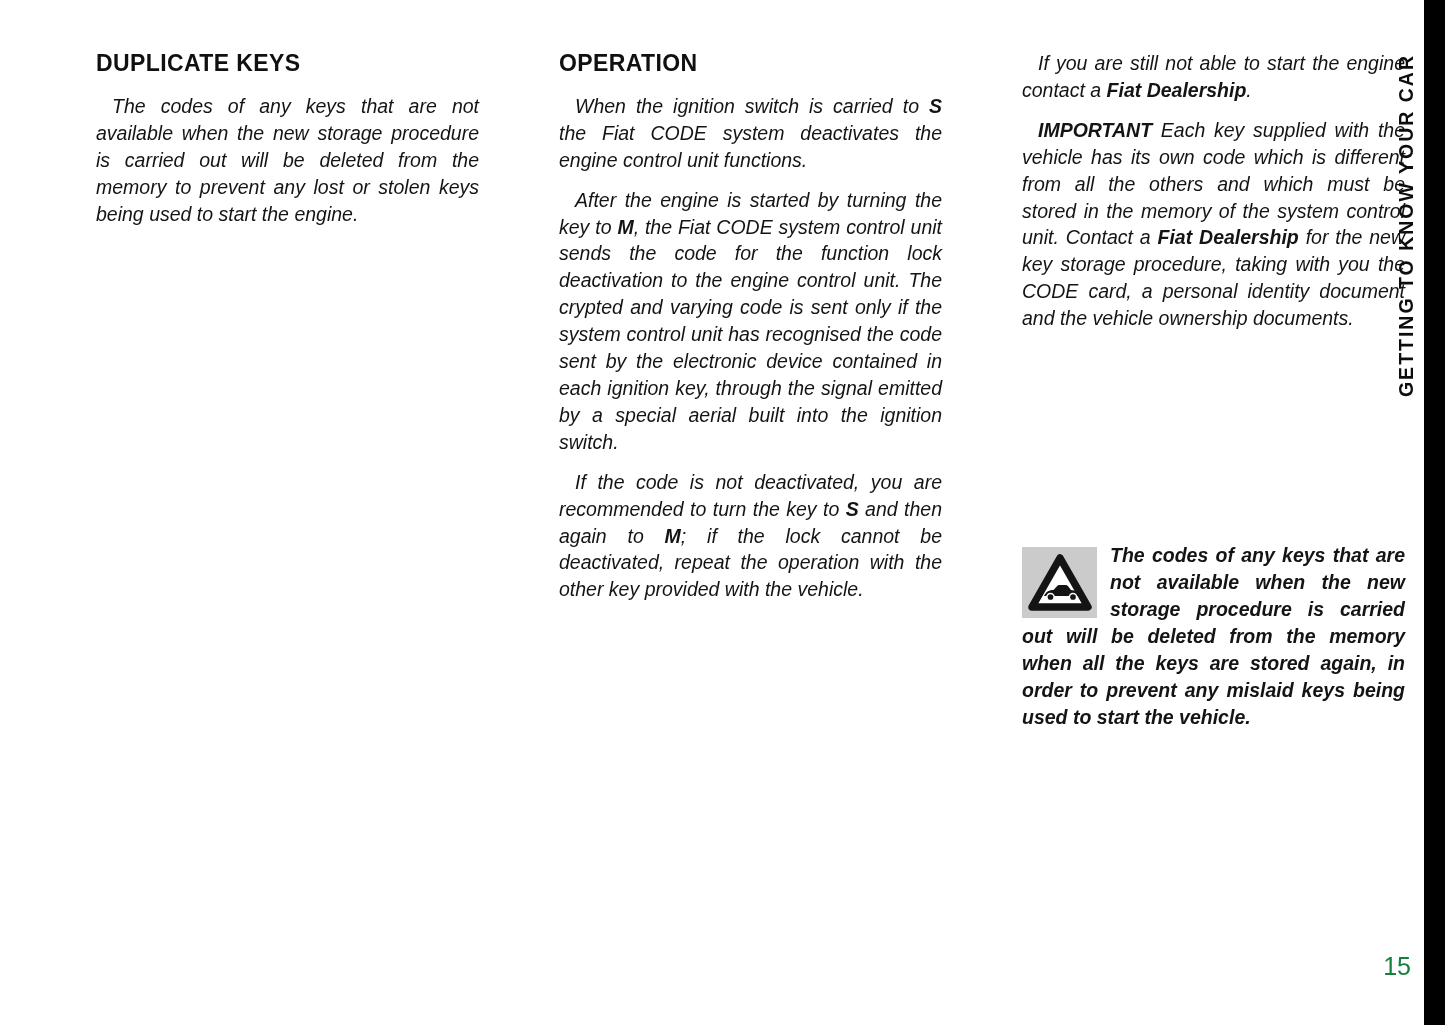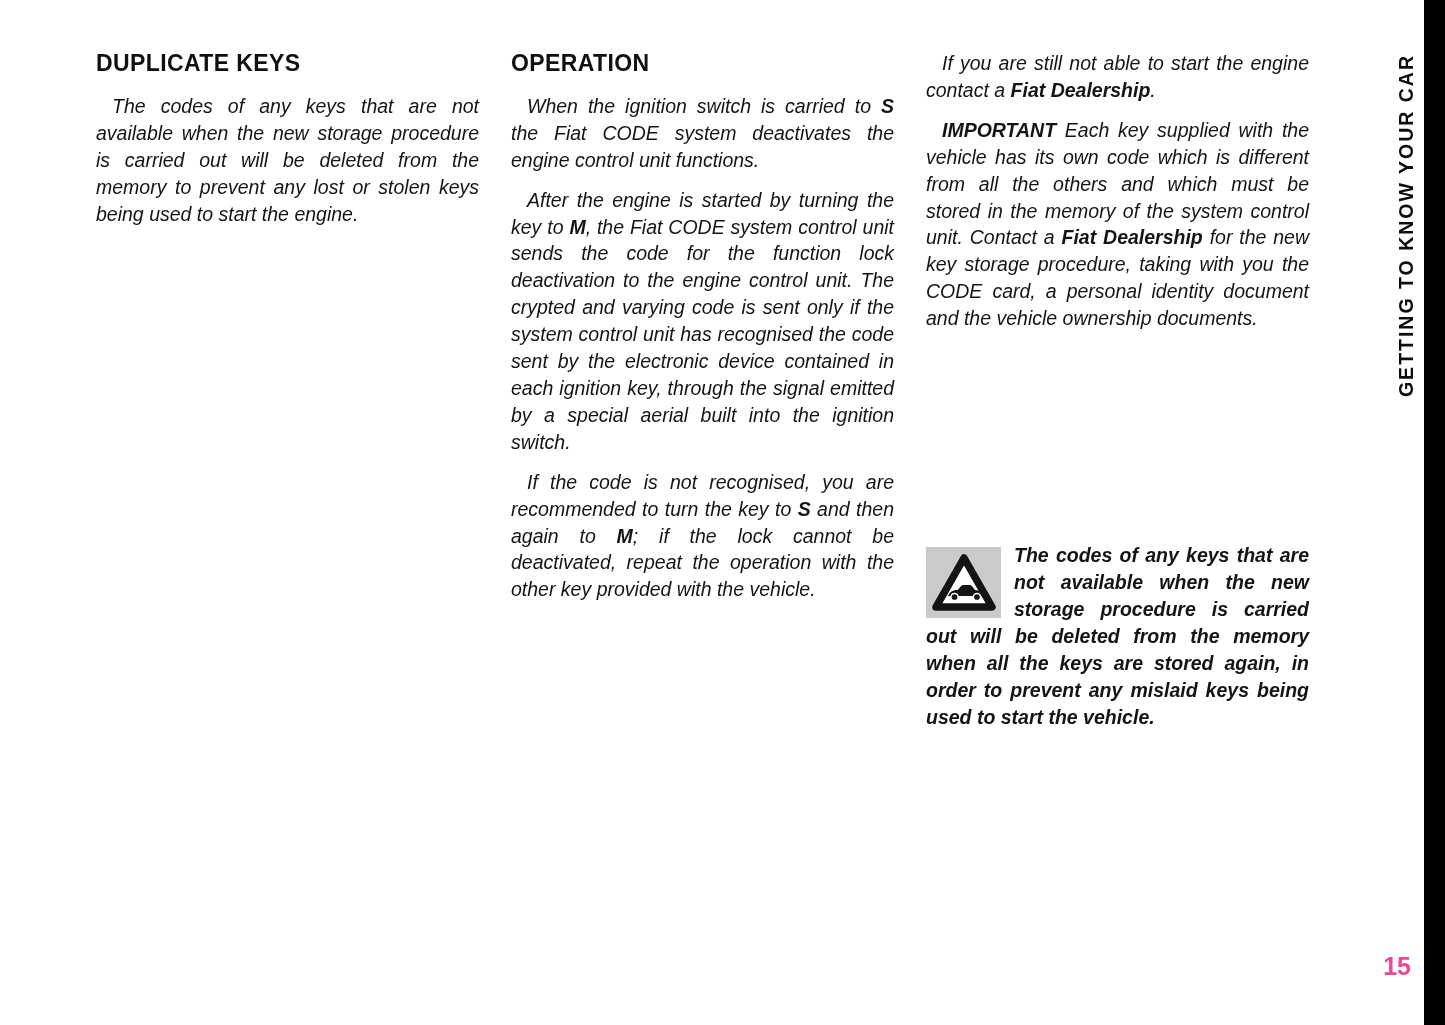--- a/index.html
+++ b/index.html
@@ -7,21 +7,21 @@
   body {
     width: 1445px; height: 1025px;
     position: relative;
     background: #ffffff;
     color: #141414;
     font-family: "Liberation Sans", sans-serif;
     overflow: hidden;
   }
   .content {
     position: absolute; left: 96px; top: 50px;
-    display: flex; gap: 32px;
+    display: flex; gap: 80px;
   }
   .col {
     width: 383px;
     font-size: 19.5px;
     line-height: 26.9px;
     text-align: justify;
   }
   .col h2 {
     font-size: 23px; font-weight: bold;
     letter-spacing: 0.4px;
@@ -50,39 +50,39 @@
     writing-mode: vertical-rl;
     transform: rotate(180deg);
     font-weight: bold;
     font-size: 19.5px;
     letter-spacing: 2px;
     color: #0d0d0d;
     white-space: nowrap;
   }
   .page-number {
     position: absolute; right: 34px; bottom: 44px;
-    font-size: 25px; font-weight: bold;
-    color: #ec4899;
+    font-size: 25px; font-weight: normal;
+    color: #15803d;
   }
 </style>
 </head>
 <body>
 
 <div class="content">
 
   <section class="col">
     <h2>DUPLICATE KEYS</h2>
     <p><span>The codes of any keys that are not available when the new storage procedure is carried out will be deleted from the memory to prevent any lost or stolen keys being used to start the engine.</span></p>
   </section>
 
   <section class="col">
     <h2>OPERATION</h2>
     <p><span>When the ignition switch is carried to </span><span style="font-weight: bold;">S</span><span> the Fiat CODE system deactivates the engine control unit functions.</span></p>
     <p><span>After the engine is started by turning the key to </span><span style="font-weight: bold;">M</span><span>, the Fiat CODE system control unit sends the code for the function lock deactivation to the engine control unit. The crypted and varying code is sent only if the system control unit has recognised the code sent by the electronic device contained in each ignition key, through the signal emitted by a special aerial built into the ignition switch.</span></p>
-    <p><span>If the code is not recognised, you are recommended to turn the key to </span><span style="font-weight: bold;">S</span><span> and then again to </span><span style="font-weight: bold;">M</span><span>; if the lock cannot be deactivated, repeat the operation with the other key provided with the vehicle.</span></p>
+    <p><span>If the code is not deactivated, you are recommended to turn the key to </span><span style="font-weight: bold;">S</span><span> and then again to </span><span style="font-weight: bold;">M</span><span>; if the lock cannot be deactivated, repeat the operation with the other key provided with the vehicle.</span></p>
   </section>
 
   <section class="col">
     <p><span>If you are still not able to start the engine contact a </span><span style="font-weight: bold;">Fiat Dealership</span><span>.</span></p>
     <p><span style="font-weight: bold;">IMPORTANT</span><span> Each key supplied with the vehicle has its own code which is different from all the others and which must be stored in the memory of the system control unit. Contact a </span><span style="font-weight: bold;">Fiat Dealership</span><span> for the new key storage procedure, taking with you the CODE card, a personal identity document and the vehicle ownership documents.</span></p>
 
     <div class="warning-block">
       <p>
         <span class="warn-icon">
           <svg viewBox="0 0 64 58" aria-hidden="true">

